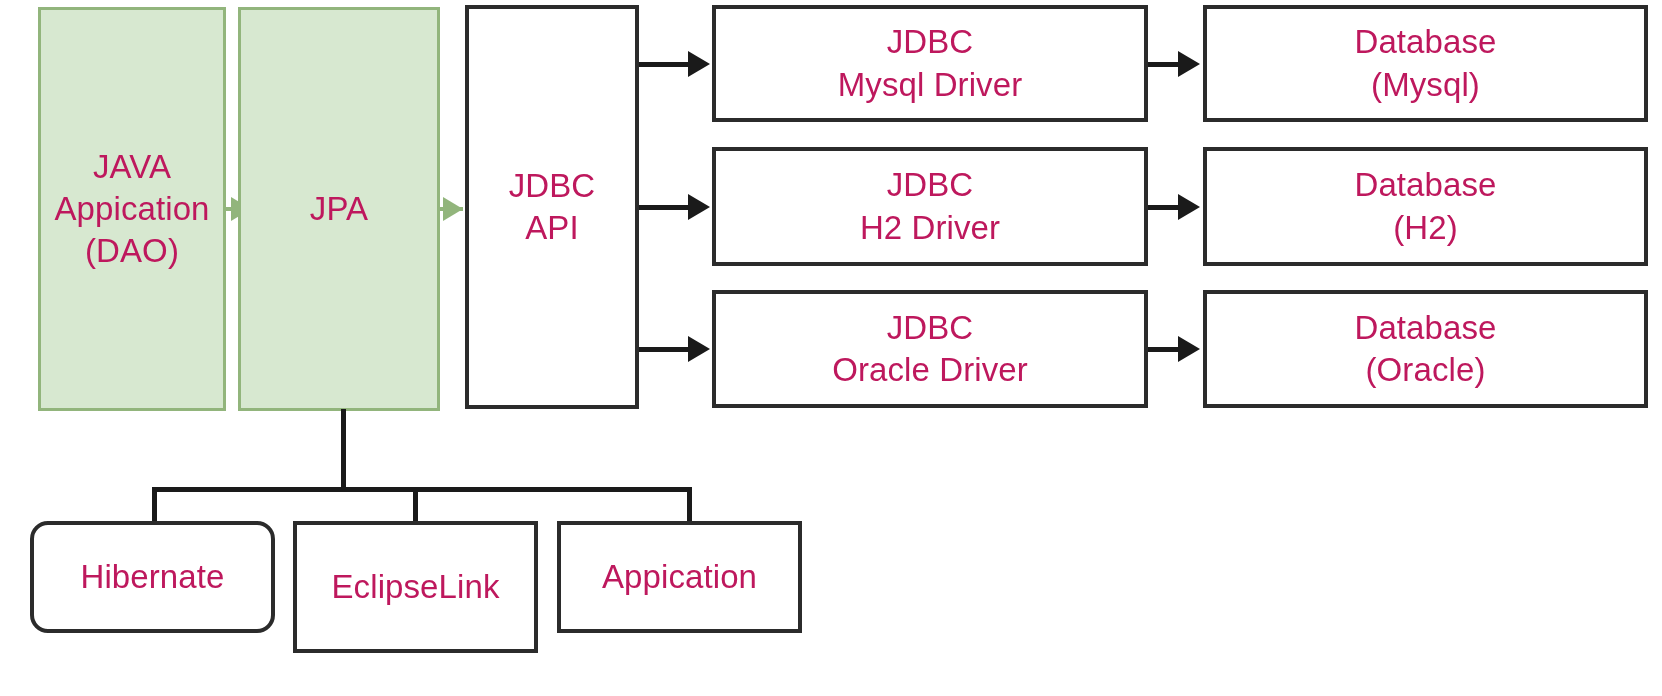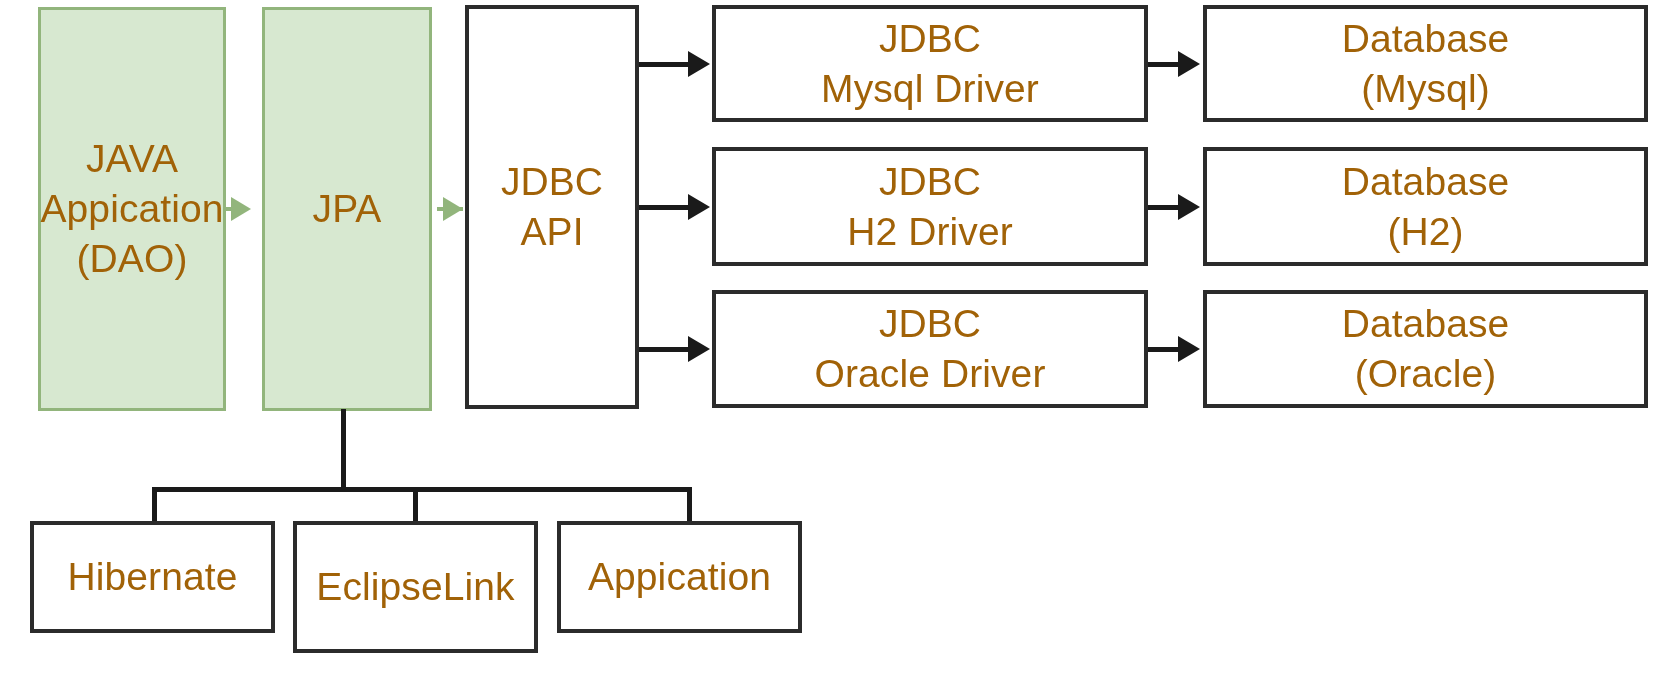--- a/index.html
+++ b/index.html
@@ -21,23 +21,23 @@
     overflow: hidden;
   }
   .node {
     position: absolute;
     display: flex;
     align-items: center;
     justify-content: center;
     text-align: center;
     line-height: 1.28;
     white-space: pre-line;
-    font-size: 39px;
+    font-size: 33px;
     letter-spacing: 0.1px;
-    color: #a16207;
+    color: #be185d;
   }
   .node-green {
     background: #d7e8d0;
     border: 3px solid #92b57c;
   }
   .node-plain {
     background: #ffffff;
     border: 4px solid #2b2b2b;
   }
   
@@ -78,21 +78,21 @@
 
 <div id="diagram-canvas">
 
   <div class="node node-green" style="left:38px; top:7px; width:188px; height:404px;">JAVA
 Appication
 (DAO)</div>
 
   <div class="conn hline-green" style="left:226px; top:207px; width:16px;"></div>
   <div class="arrow-green" style="left:231px; top:197px;"></div>
 
-  <div class="node node-green" style="left:262px; top:7px; width:170px; height:404px;">JPA</div>
+  <div class="node node-green" style="left:238px; top:7px; width:202px; height:404px;">JPA</div>
 
   <div class="conn hline-green" style="left:437px; top:207px; width:26px;"></div>
   <div class="arrow-green" style="left:443px; top:197px;"></div>
 
   <div class="node node-plain" style="left:465px; top:5px; width:174px; height:404px;">JDBC
 API</div>
 
   <div class="conn hline-dark" style="left:639px; top:62px; width:52px;"></div>
   <div class="arrow-dark" style="left:688px; top:51px;"></div>
 
@@ -132,19 +132,19 @@
   <div class="conn vline-dark" style="left:341px; top:409px; height:82px;"></div>
 
   <div class="conn hline-dark" style="left:152px; top:487px; width:540px;"></div>
 
   <div class="conn vline-dark" style="left:152px; top:487px; height:36px;"></div>
 
   <div class="conn vline-dark" style="left:413px; top:487px; height:36px;"></div>
 
   <div class="conn vline-dark" style="left:687px; top:487px; height:36px;"></div>
 
-  <div class="node node-plain" style="left:30px; top:521px; width:245px; height:112px;">Hibernate</div>
+  <div class="node node-plain" style="left:30px; top:521px; width:245px; height:112px;border-radius:18px;">Hibernate</div>
 
   <div class="node node-plain" style="left:293px; top:521px; width:245px; height:132px;">EclipseLink</div>
 
   <div class="node node-plain" style="left:557px; top:521px; width:245px; height:112px;">Appication</div>
 
 </div>
 
 </body></html>

